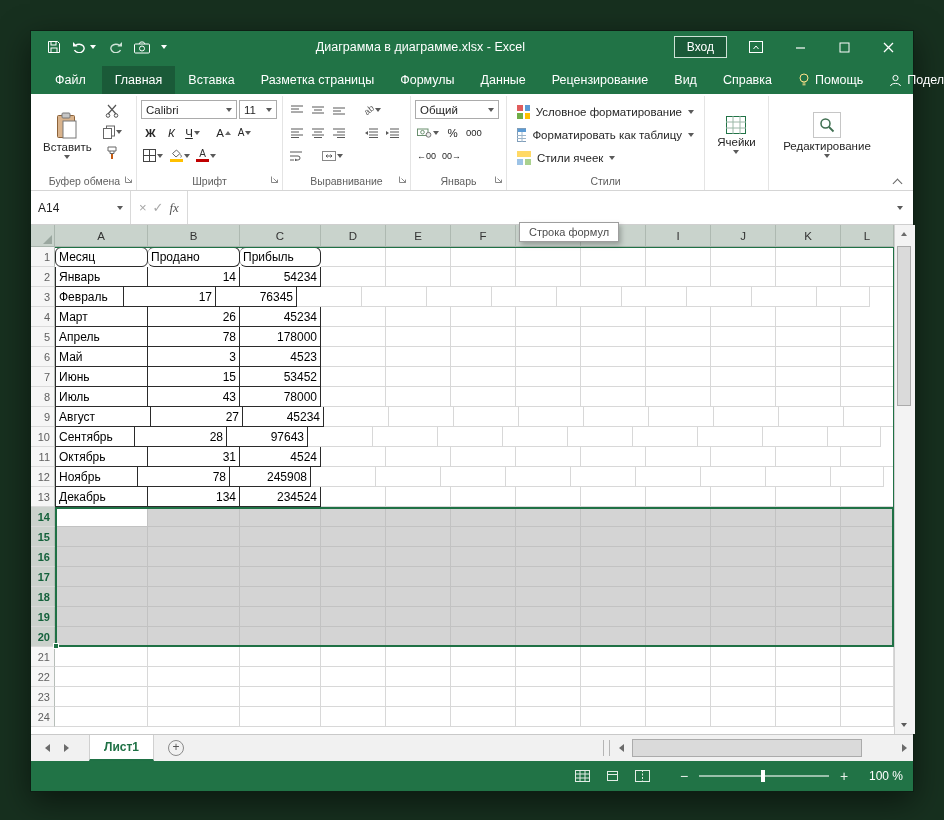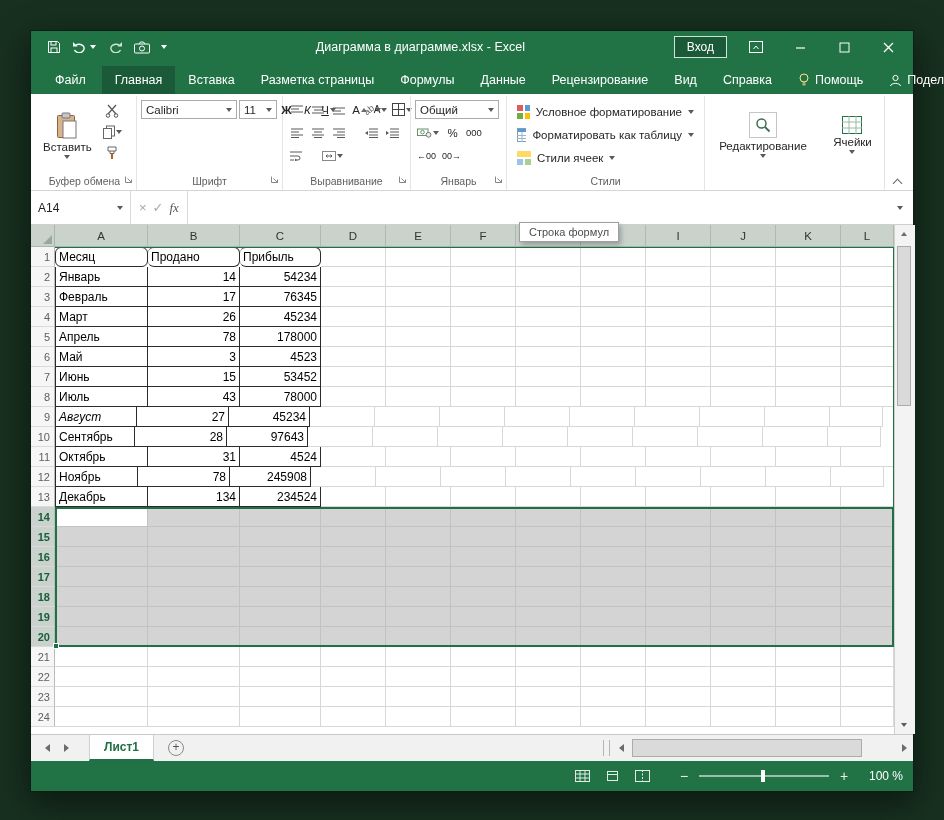--- a/index.html
+++ b/index.html
@@ -289,21 +289,21 @@
         <span class="launcher">
           <svg width="9" height="9">
               <path d="M1.5 1.5v6h6" fill="none" stroke="#888"></path>
               <path d="M3.5 3.5l4 4M7.5 4.6v2.9H4.6" fill="none" stroke="#888"></path>
             </svg>
         </span>
       </div>
     </div>
 
     <div class="rgroup" style="width:146px">
-      <div class="rgroup-body" style="flex-direction:row">
+      <div class="rgroup-body" style="flex-direction:column">
         <div class="frow">
           <span class="combo" style="width:96px">
             <span>Calibri</span>
               <span class="dd"></span>
           </span>
           <span class="combo" style="width:38px">
             <span>11</span>
               <span class="dd"></span>
           </span>
         </div>
@@ -506,44 +506,44 @@
             </svg>
           <span>Стили ячеек</span>
           <span class="dd"></span>
         </div>
       </div>
       <div class="rgroup-label">
         <span>Стили</span>
       </div>
     </div>
 
+    <div class="rgroup" style="width:64px">
+      <div class="rgroup-body" style="align-items:center;justify-content:center">
+        <div class="bigbtn">
+          <svg width="20" height="18">
+              <rect x=".5" y=".5" width="19" height="17" fill="#fff" stroke="#217346"></rect>
+              <path d="M0 6h20M0 12h20M7 0v18M14 0v18" stroke="#9CB8A8"></path>
+            </svg>
+          <span>Ячейки</span>
+          <span class="dd"></span>
+        </div>
+      </div>
+      <div class="rgroup-label"></div>
+    </div>
+
     <div class="rgroup" style="width:116px;border-right:none">
       <div class="rgroup-body" style="align-items:center;justify-content:center">
         <div class="bigbtn">
           <span style="width:28px;height:26px;border:1px solid #C6C6C6;display:flex;align-items:center;justify-content:center">
             <svg width="16" height="16">
                 <circle cx="6.5" cy="6.5" r="4.5" fill="none" stroke="#3E6E50" stroke-width="1.5"></circle>
                 <path d="M10 10l4.5 4.5" stroke="#3E6E50" stroke-width="1.8"></path>
               </svg>
           </span>
           <span>Редактирование</span>
-          <span class="dd"></span>
-        </div>
-      </div>
-      <div class="rgroup-label"></div>
-    </div>
-
-    <div class="rgroup" style="width:64px">
-      <div class="rgroup-body" style="align-items:center;justify-content:center">
-        <div class="bigbtn">
-          <svg width="20" height="18">
-              <rect x=".5" y=".5" width="19" height="17" fill="#fff" stroke="#217346"></rect>
-              <path d="M0 6h20M0 12h20M7 0v18M14 0v18" stroke="#9CB8A8"></path>
-            </svg>
-          <span>Ячейки</span>
           <span class="dd"></span>
         </div>
       </div>
       <div class="rgroup-label"></div>
     </div>
 
     <span class="ribbon-collapse"><span class="chev-up"></span></span>
   </div>
 
   <div class="fbar">
@@ -611,21 +611,21 @@
             <div class="cell" style="width: 65px;"></div>
             <div class="cell" style="width: 65px;"></div>
             <div class="cell" style="width: 65px;"></div>
             <div class="cell" style="width: 65px;"></div>
             <div class="cell" style="width: 65px;"></div>
             <div class="cell" style="width: 65px;"></div>
             <div class="cell" style="width: 53px;"></div>
           </div>
           <div class="grow">
             <div class="rowh">3</div>
-            <div class="cell tbl tbl-left" style="width: 93px;">Февраль</div>
+            <div class="cell tbl tbl-left" style="width: 69px;">Февраль</div>
             <div class="cell num tbl" style="width: 92px;">17</div>
             <div class="cell num tbl" style="width: 81px;">76345</div>
             <div class="cell" style="width: 65px;"></div>
             <div class="cell" style="width: 65px;"></div>
             <div class="cell" style="width: 65px;"></div>
             <div class="cell" style="width: 65px;"></div>
             <div class="cell" style="width: 65px;"></div>
             <div class="cell" style="width: 65px;"></div>
             <div class="cell" style="width: 65px;"></div>
             <div class="cell" style="width: 65px;"></div>
@@ -701,21 +701,21 @@
             <div class="cell" style="width: 65px;"></div>
             <div class="cell" style="width: 65px;"></div>
             <div class="cell" style="width: 65px;"></div>
             <div class="cell" style="width: 65px;"></div>
             <div class="cell" style="width: 65px;"></div>
             <div class="cell" style="width: 65px;"></div>
             <div class="cell" style="width: 53px;"></div>
           </div>
           <div class="grow">
             <div class="rowh">9</div>
-            <div class="cell tbl tbl-left" style="width: 82px; font-style: italic;">Август</div>
+            <div class="cell tbl tbl-left" style="width: 96px;">Август</div>
             <div class="cell num tbl" style="width: 92px;">27</div>
             <div class="cell num tbl" style="width: 81px;">45234</div>
             <div class="cell" style="width: 65px;"></div>
             <div class="cell" style="width: 65px;"></div>
             <div class="cell" style="width: 65px;"></div>
             <div class="cell" style="width: 65px;"></div>
             <div class="cell" style="width: 65px;"></div>
             <div class="cell" style="width: 65px;"></div>
             <div class="cell" style="width: 65px;"></div>
             <div class="cell" style="width: 65px;"></div>

